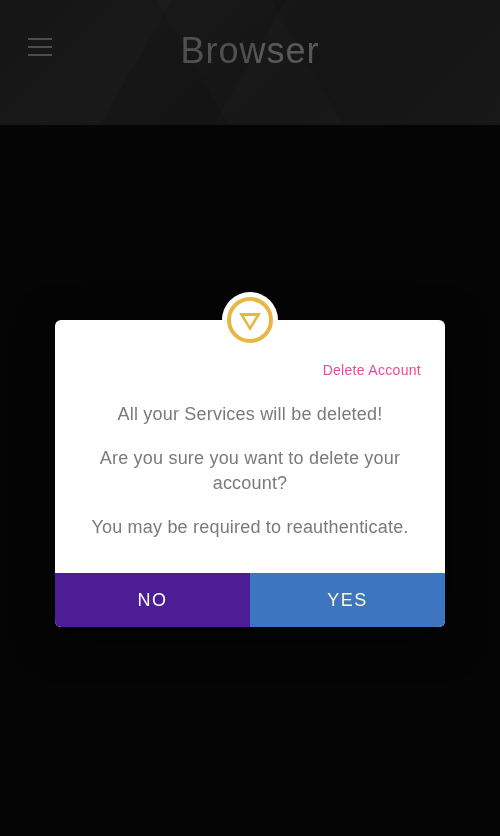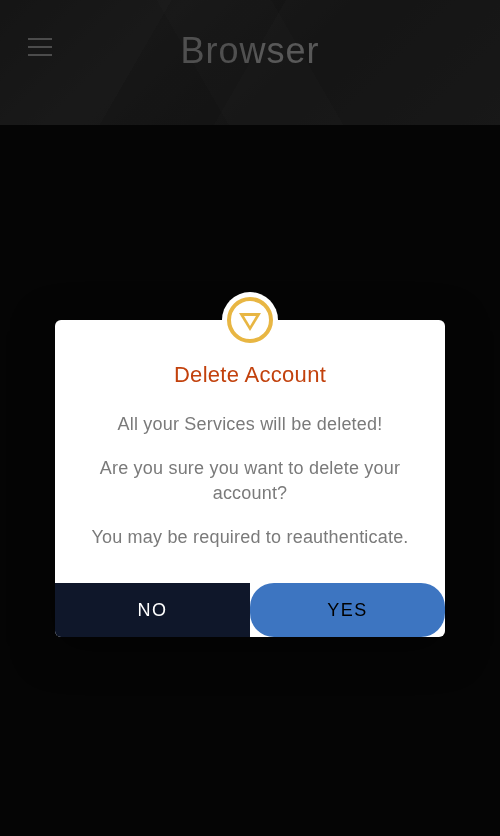--- a/index.html
+++ b/index.html
@@ -115,25 +115,26 @@
       background: #fff;
       border-radius: 6px;
       overflow: hidden;
       box-shadow: 0 10px 40px rgba(0,0,0,0.5);
     }
     .dialog-body {
       padding: 42px 24px 28px 24px;
       text-align: center;
     }
     .dialog-title {
-      color: #c2410c;
-      font-size: 22px;
+      color: #ec4899;
+      font-size: 14px;
       font-weight: 300;
       margin-bottom: 24px;
       letter-spacing: 0.3px;
+      text-align: right;
     }
     .dialog-text {
       color: #7a7a7a;
       font-size: 18px;
       font-weight: 300;
       line-height: 1.35;
       margin-bottom: 20px;
       letter-spacing: 0.2px;
     }
     .dialog-text:last-child {
@@ -146,27 +147,26 @@
     .btn {
       flex: 1;
       border: none;
       font-size: 18px;
       font-weight: 400;
       letter-spacing: 1.5px;
       cursor: pointer;
       font-family: inherit;
     }
     .btn-no {
-      background: #0f172a;
+      background: #4c1d95;
       color: #fff;
     }
     .btn-yes {
       background: #3d75c1;
-      color: #000000;
-      border-radius: 24px;
+      color: #fef9c3;
     }
   </style>
 </head>
 <body>
 
 <div class="header">
   <div class="hamburger">
     <span></span>
       <span></span>
       <span></span>

